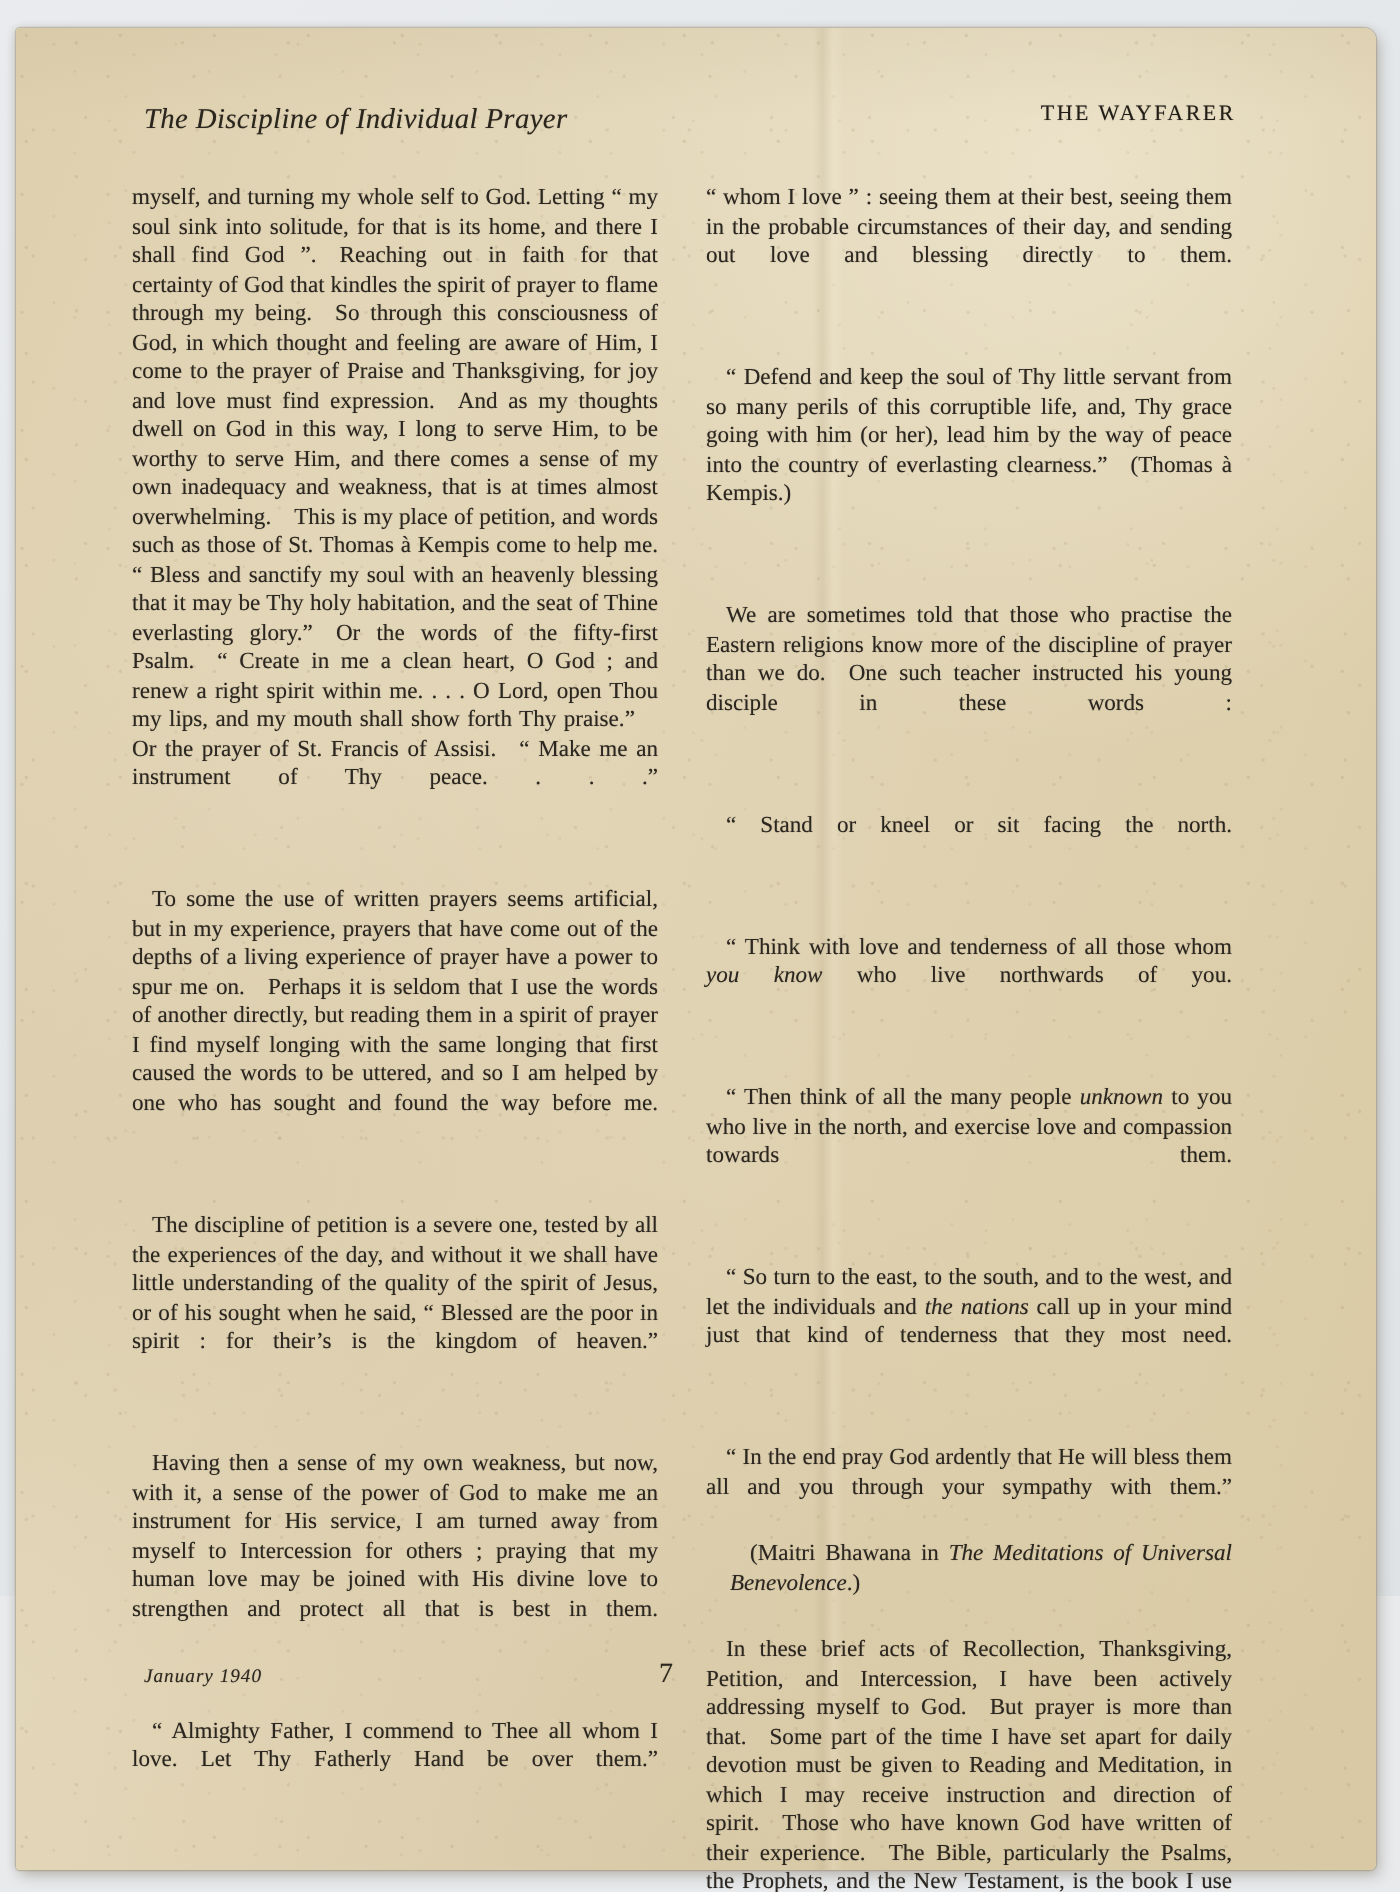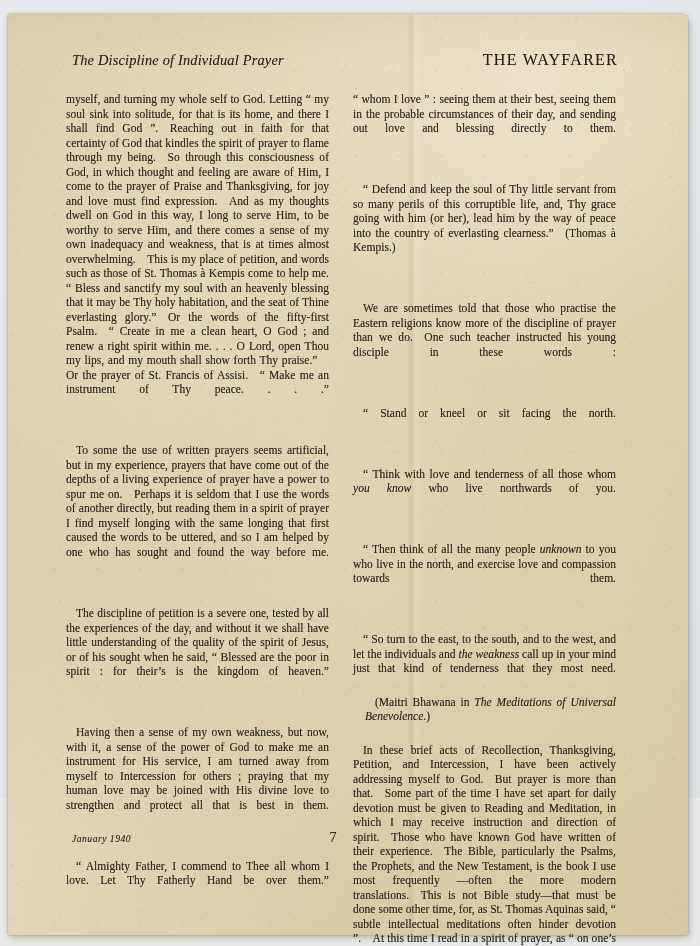--- a/index.html
+++ b/index.html
@@ -96,21 +96,21 @@
     left: 0; top: 0;
     font-style: italic;
     font-size: 14.4px;
     letter-spacing: .18px;
     white-space: nowrap;
     color: #2a251d;
   }
   .runhead-right {
     position: absolute;
     right: 0; top: -1px;
-    font-size: 16px;
+    font-size: 11px;
     letter-spacing: 1.25px;
     white-space: nowrap;
     color: #221e17;
   }
 
   
   .cols {
     position: absolute;
     top: 92px;
     left: 66px;
@@ -203,21 +203,22 @@
           <p class="ind">Having then a sense of my own weakness, but now, with it, a sense of the power of God to make me an instrument for His service, I am turned away from myself to Intercession for others ; praying that my human love may be joined with His divine love to strengthen and protect all that is best in them.</p>
           <p class="ind">“ Almighty Father, I commend to Thee all whom I love. Let Thy Fatherly Hand be over them.”</p>
         </div>
       <div class="col col-right">
           <p>“ whom I love ” : seeing them at their best, seeing them in the probable circumstances of their day, and sending out love and blessing directly to them.</p>
           <p class="ind">“ Defend and keep the soul of Thy little servant from so many perils of this corruptible life, and, Thy grace going with him (or her), lead him by the way of peace into the country of everlasting clearness.” (Thomas à Kempis.)</p>
           <p class="ind">We are sometimes told that those who practise the Eastern religions know more of the discipline of prayer than we do. One such teacher instructed his young disciple in these words :</p>
           <p class="ind">“ Stand or kneel or sit facing the north.</p>
           <p class="ind">“ Think with love and tenderness of all those whom <i>you know</i> who live northwards of you.</p>
           <p class="ind">“ Then think of all the many people <i>unknown</i> to you who live in the north, and exercise love and compassion towards them.</p>
-          <p class="ind">“ So turn to the east, to the south, and to the west, and let the individuals and <i>the weakness</i> call up in your mind just that kind of tenderness that they most need.</p>
+          <p class="ind">“ So turn to the east, to the south, and to the west, and let the individuals and <i>the nations</i> call up in your mind just that kind of tenderness that they most need.</p>
+          <p class="ind">“ In the end pray God ardently that He will bless them all and you through your sympathy with them.”</p>
           <p class="ind cite gap">(Maitri Bhawana in <i>The Meditations of Universal Benevolence</i>.)</p>
           <p class="ind gap">In these brief acts of Recollection, Thanksgiving, Petition, and Intercession, I have been actively addressing myself to God. But prayer is more than that. Some part of the time I have set apart for daily devotion must be given to Reading and Meditation, in which I may receive instruction and direction of spirit. Those who have known God have written of their experience. The Bible, particularly the Psalms, the Prophets, and the New Testament, is the book I use most frequently —often the more modern translations. This is not Bible study—that must be done some other time, for, as St. Thomas Aquinas said, “ subtle intellectual meditations often hinder devotion ”. At this time I read in a spirit of prayer, as “ on one’s knees ” (sometimes literally so), seeking a message, or some teaching for myself for the day. <i>The Imitation of Christ</i>, Fenèlon’s <i>Letters</i>, <i>The Children of the Light</i>, Fosdick’s <i>The Meaning of Prayer</i>, these and others are among the books I use. I would</p>
         </div>
     </div>
 
     <div class="footer">
       <span class="footer-date">January 1940</span>
       <span class="footer-page">7</span>
     </div>
 

